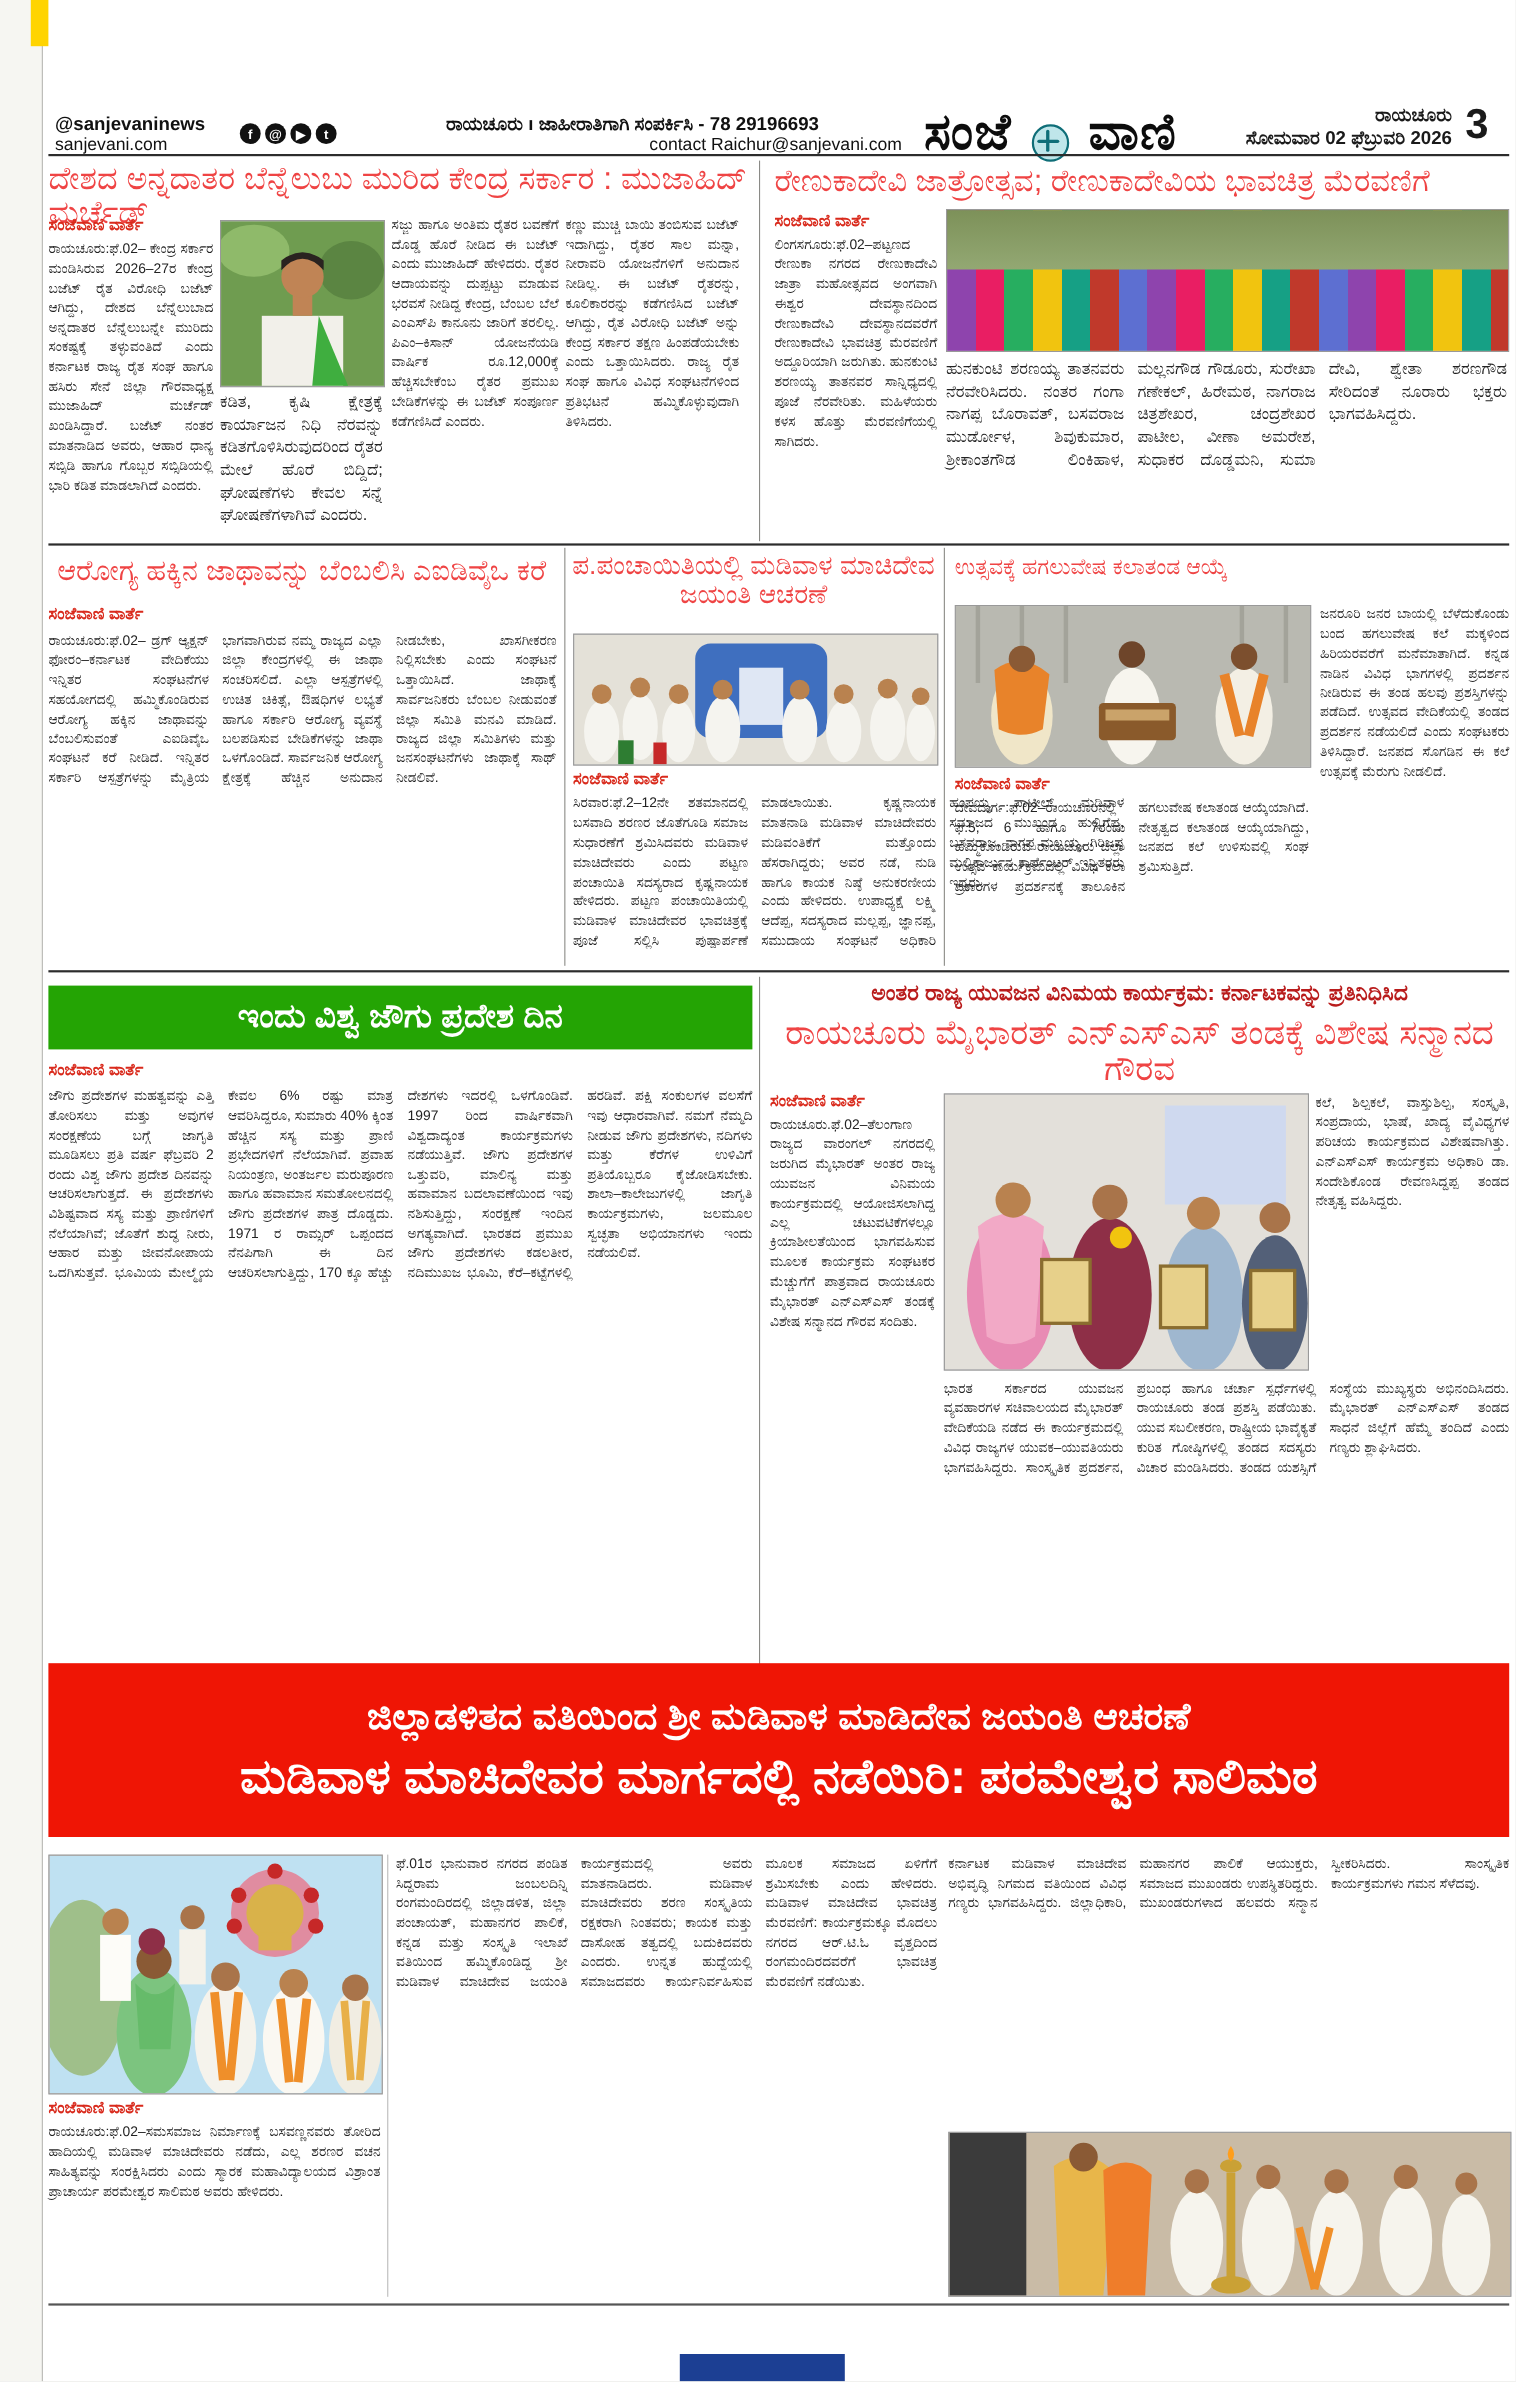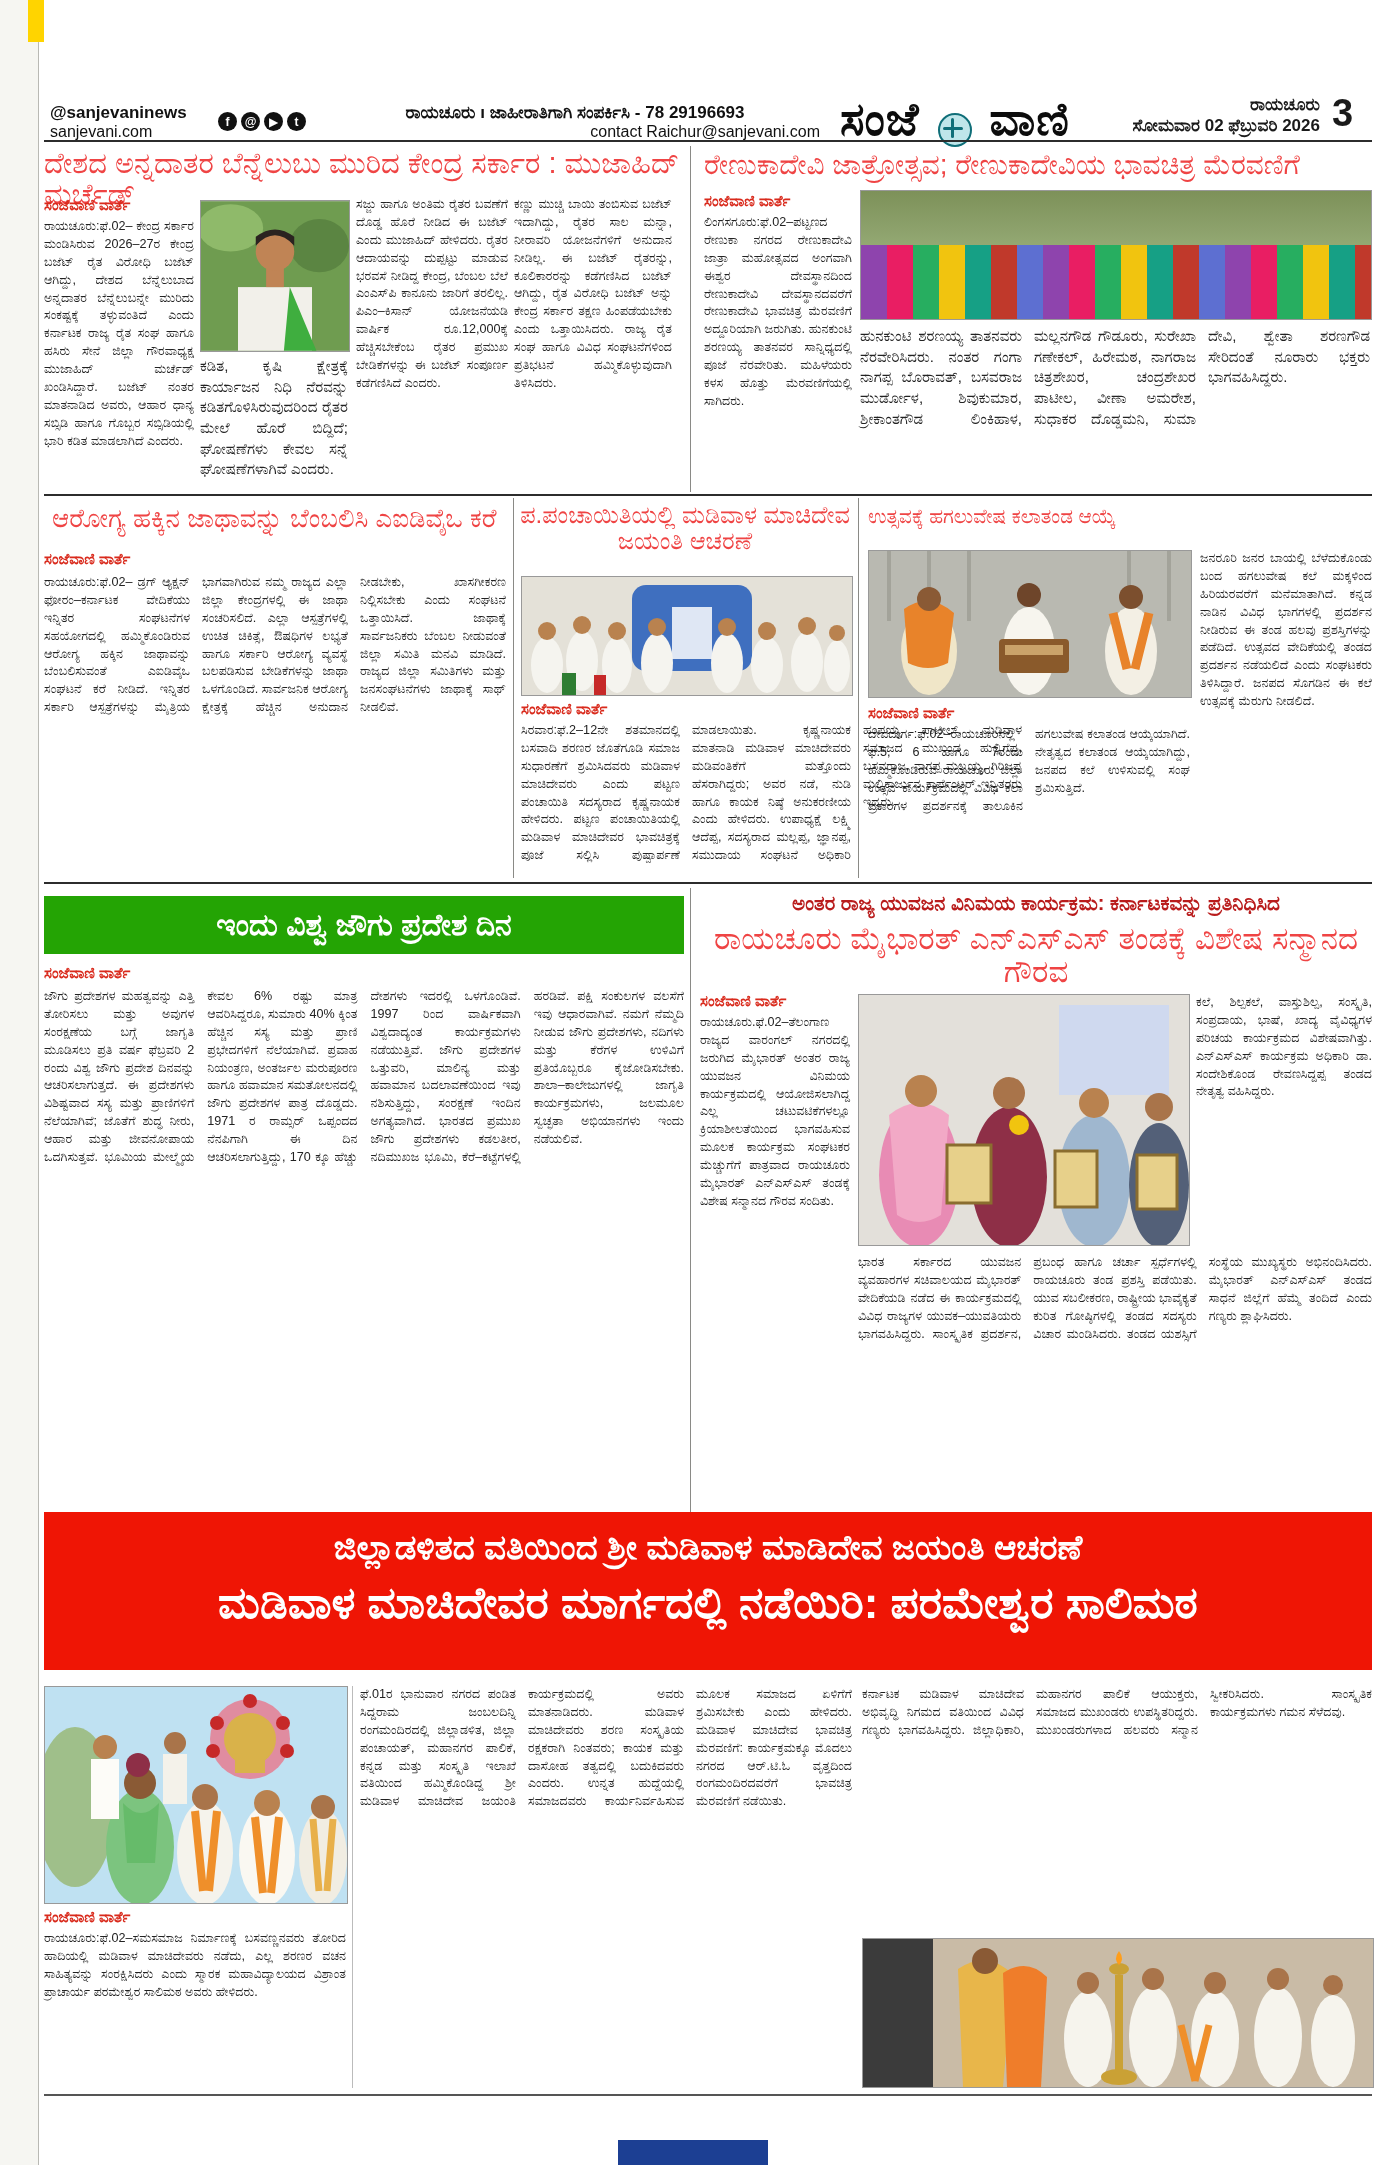--- a/index.html
+++ b/index.html
@@ -204,21 +204,21 @@
         <rect x="88" y="150" width="44" height="58"></rect>
           <rect x="196" y="156" width="42" height="56"></rect>
           <rect x="278" y="160" width="40" height="54"></rect>
       </g>
     </svg>
   </div>
   <div class="abs bt" style="left:1196px;top:994px;width:176px;height:250px;">ಕಲೆ, ಶಿಲ್ಪಕಲೆ, ವಾಸ್ತುಶಿಲ್ಪ, ಸಂಸ್ಕೃತಿ, ಸಂಪ್ರದಾಯ, ಭಾಷೆ, ಖಾದ್ಯ ವೈವಿಧ್ಯಗಳ ಪರಿಚಯ ಕಾರ್ಯಕ್ರಮದ ವಿಶೇಷವಾಗಿತ್ತು. ಎನ್ಎಸ್ಎಸ್ ಕಾರ್ಯಕ್ರಮ ಅಧಿಕಾರಿ ಡಾ. ಸಂದೇಶಿಕೊಂಡ ರೇವಣಸಿದ್ದಪ್ಪ ತಂಡದ ನೇತೃತ್ವ ವಹಿಸಿದ್ದರು.</div>
   <div class="abs bt c3" style="left:858px;top:1254px;width:514px;height:274px;">ಭಾರತ ಸರ್ಕಾರದ ಯುವಜನ ವ್ಯವಹಾರಗಳ ಸಚಿವಾಲಯದ ಮೈಭಾರತ್ ವೇದಿಕೆಯಡಿ ನಡೆದ ಈ ಕಾರ್ಯಕ್ರಮದಲ್ಲಿ ವಿವಿಧ ರಾಜ್ಯಗಳ ಯುವಕ–ಯುವತಿಯರು ಭಾಗವಹಿಸಿದ್ದರು. ಸಾಂಸ್ಕೃತಿಕ ಪ್ರದರ್ಶನ, ಪ್ರಬಂಧ ಹಾಗೂ ಚರ್ಚಾ ಸ್ಪರ್ಧೆಗಳಲ್ಲಿ ರಾಯಚೂರು ತಂಡ ಪ್ರಶಸ್ತಿ ಪಡೆಯಿತು. ಯುವ ಸಬಲೀಕರಣ, ರಾಷ್ಟ್ರೀಯ ಭಾವೈಕ್ಯತೆ ಕುರಿತ ಗೋಷ್ಠಿಗಳಲ್ಲಿ ತಂಡದ ಸದಸ್ಯರು ವಿಚಾರ ಮಂಡಿಸಿದರು. ತಂಡದ ಯಶಸ್ಸಿಗೆ ಸಂಸ್ಥೆಯ ಮುಖ್ಯಸ್ಥರು ಅಭಿನಂದಿಸಿದರು. ಮೈಭಾರತ್ ಎನ್ಎಸ್ಎಸ್ ತಂಡದ ಸಾಧನೆ ಜಿಲ್ಲೆಗೆ ಹೆಮ್ಮೆ ತಂದಿದೆ ಎಂದು ಗಣ್ಯರು ಶ್ಲಾಘಿಸಿದರು.</div>
 
   <div class="abs banner-red" style="left:44px;top:1512px;width:1328px;height:158px;">
-    <div style="font-size:34px;padding-top:16px;">ಜಿಲ್ಲಾಡಳಿತದ ವತಿಯಿಂದ ಶ್ರೀ ಮಡಿವಾಳ ಮಾಡಿದೇವ ಜಯಂತಿ ಆಚರಣೆ</div>
+    <div style="font-size:34px;padding-top:30px;">ಜಿಲ್ಲಾಡಳಿತದ ವತಿಯಿಂದ ಶ್ರೀ ಮಡಿವಾಳ ಮಾಡಿದೇವ ಜಯಂತಿ ಆಚರಣೆ</div>
     <div style="font-size:44px;padding-top:10px;">ಮಡಿವಾಳ ಮಾಚಿದೇವರ ಮಾರ್ಗದಲ್ಲಿ ನಡೆಯಿರಿ: ಪರಮೇಶ್ವರ ಸಾಲಿಮಠ</div>
   </div>
 
   <div class="abs photo" style="left:44px;top:1686px;width:302px;height:216px;">
     <svg width="302" height="216" viewBox="0 0 302 216">
       <rect width="302" height="216" fill="#bfe1f2"></rect>
       <ellipse cx="30" cy="120" rx="40" ry="80" fill="#9fbf8a"></ellipse>
       <circle cx="205" cy="52" r="40" fill="#e08ca0"></circle>
       <circle cx="205" cy="52" r="26" fill="#d9b24a"></circle>
       <rect x="190" y="70" width="30" height="16" fill="#d9b24a"></rect>

